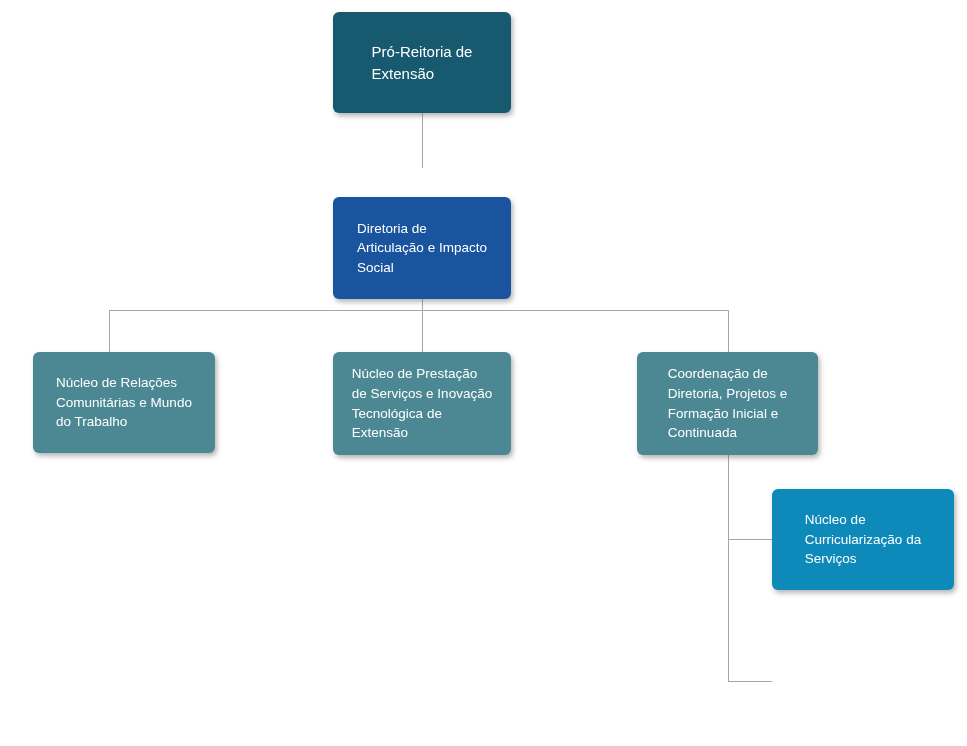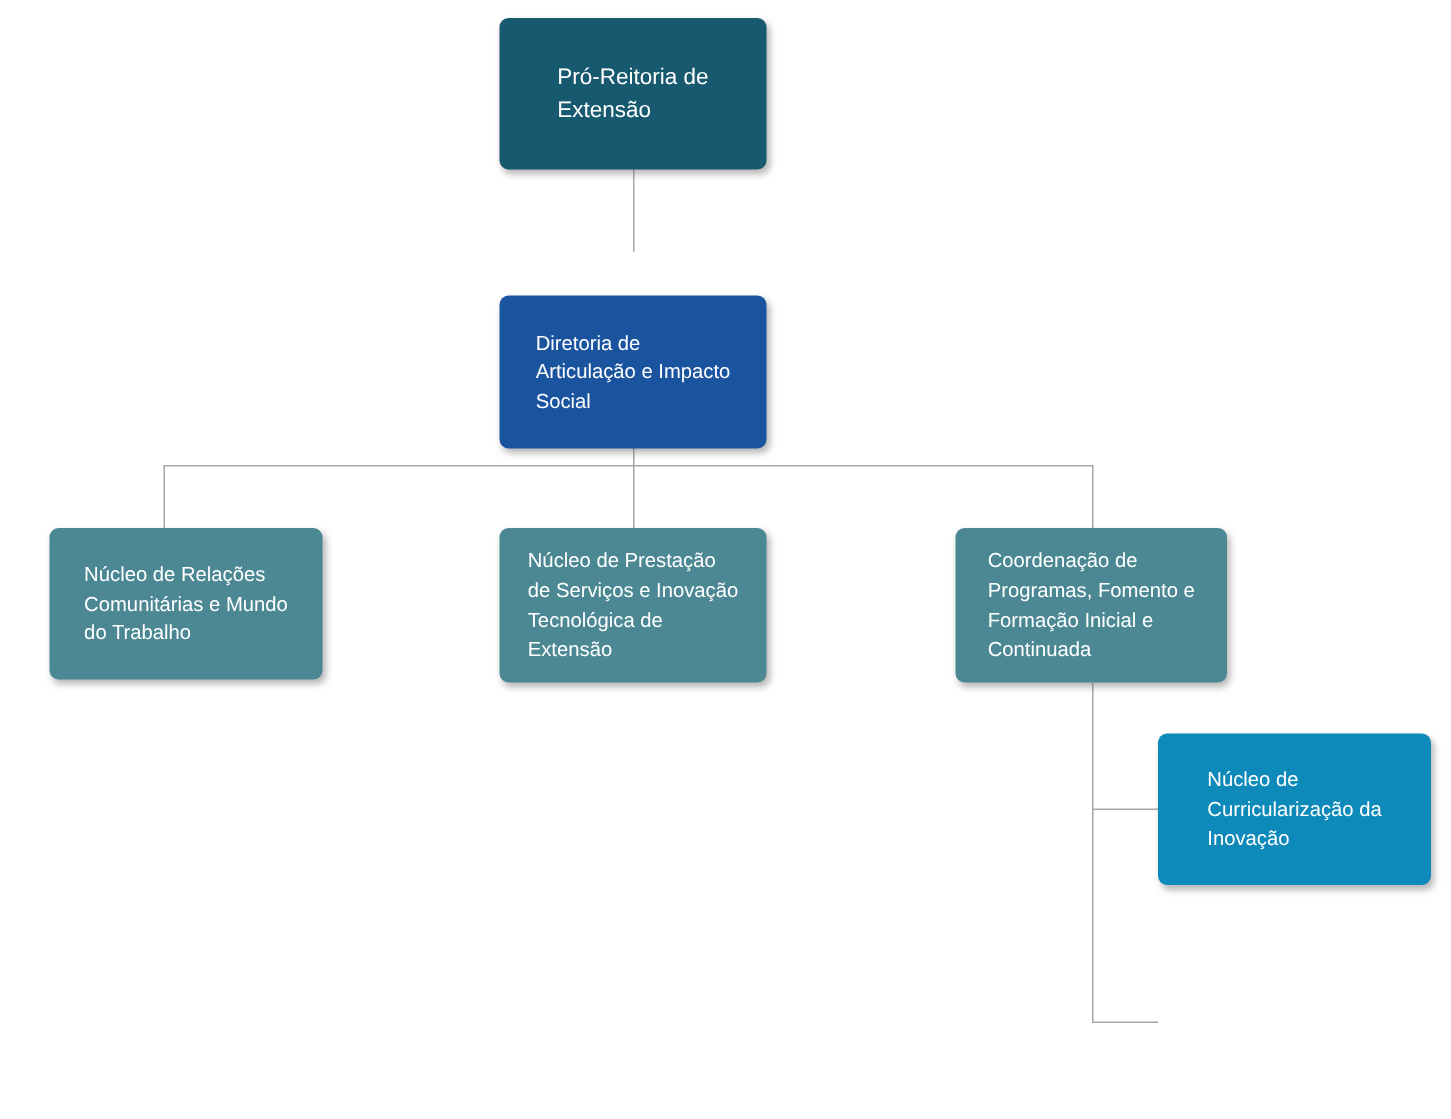--- a/index.html
+++ b/index.html
@@ -94,25 +94,25 @@
 
   <div class="node pos-prestacao" style="background-color: rgb(76, 136, 148); color: rgb(255, 255, 255);">
     <span class="label">Núcleo de Prestação
 de Serviços e Inovação
 Tecnológica de
 Extensão</span>
   </div>
 
   <div class="node pos-coordenacao" style="background-color: rgb(76, 136, 148); color: rgb(255, 255, 255);">
     <span class="label">Coordenação de
-Programas, Fomento e
+Diretoria, Projetos e
 Formação Inicial e
 Continuada</span>
   </div>
 
   <div class="node pos-curric" style="background-color: rgb(14, 138, 186); color: rgb(255, 255, 255);">
     <span class="label">Núcleo de
 Curricularização da
-Inovação</span>
+Serviços</span>
   </div>
 
 
 </div>
 
 </body></html>

